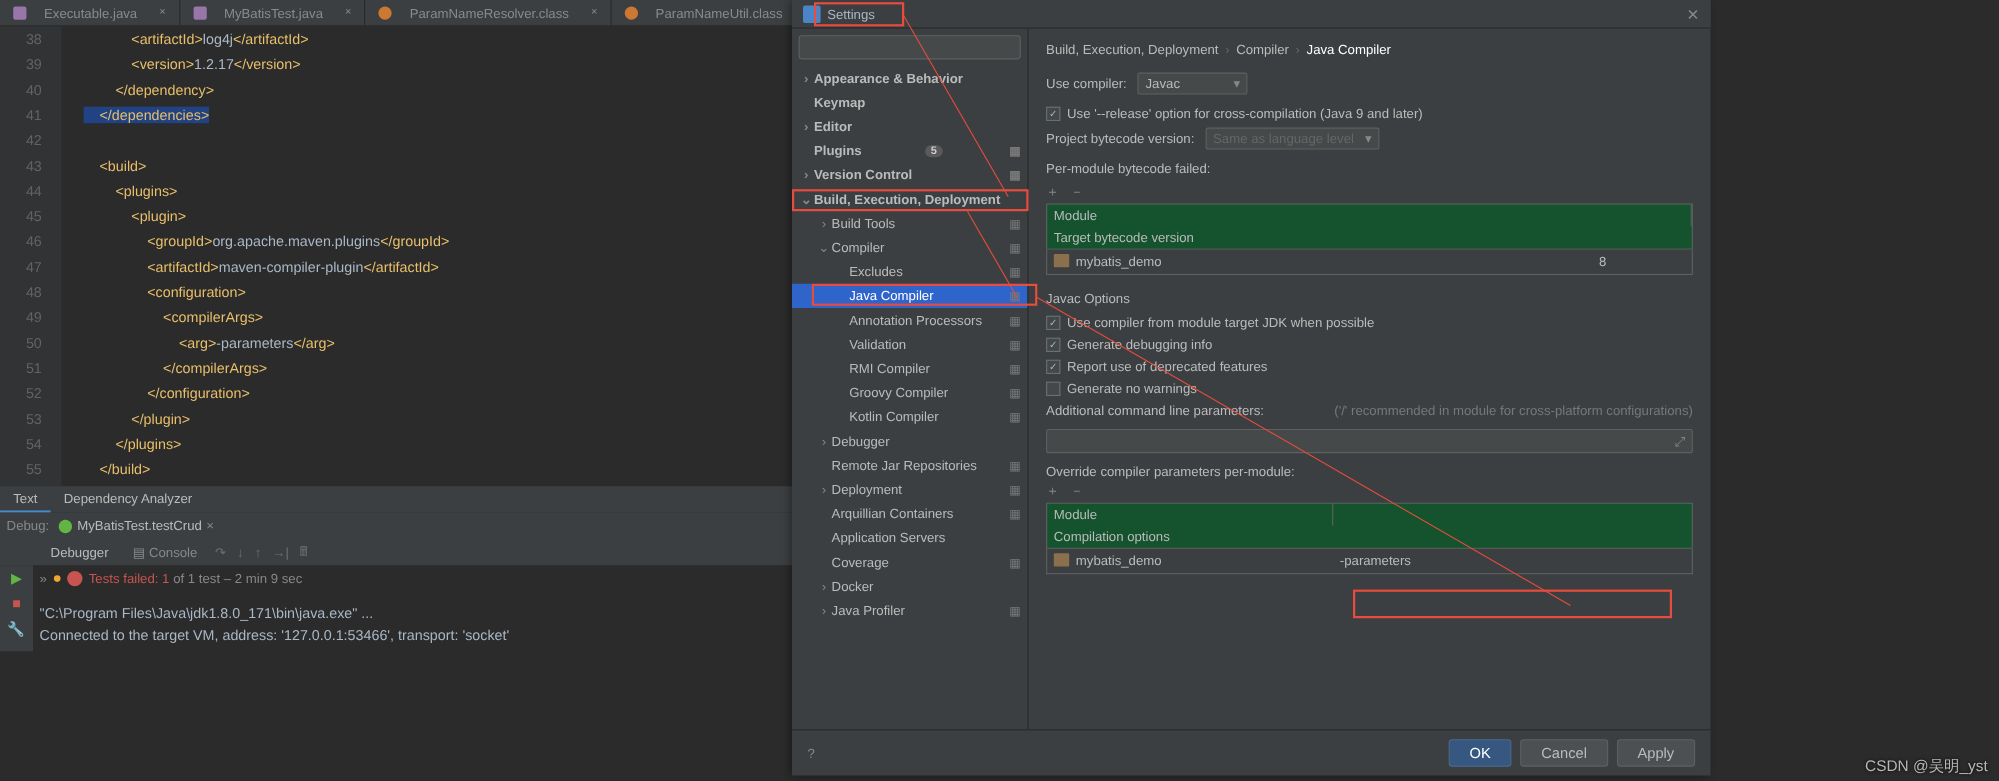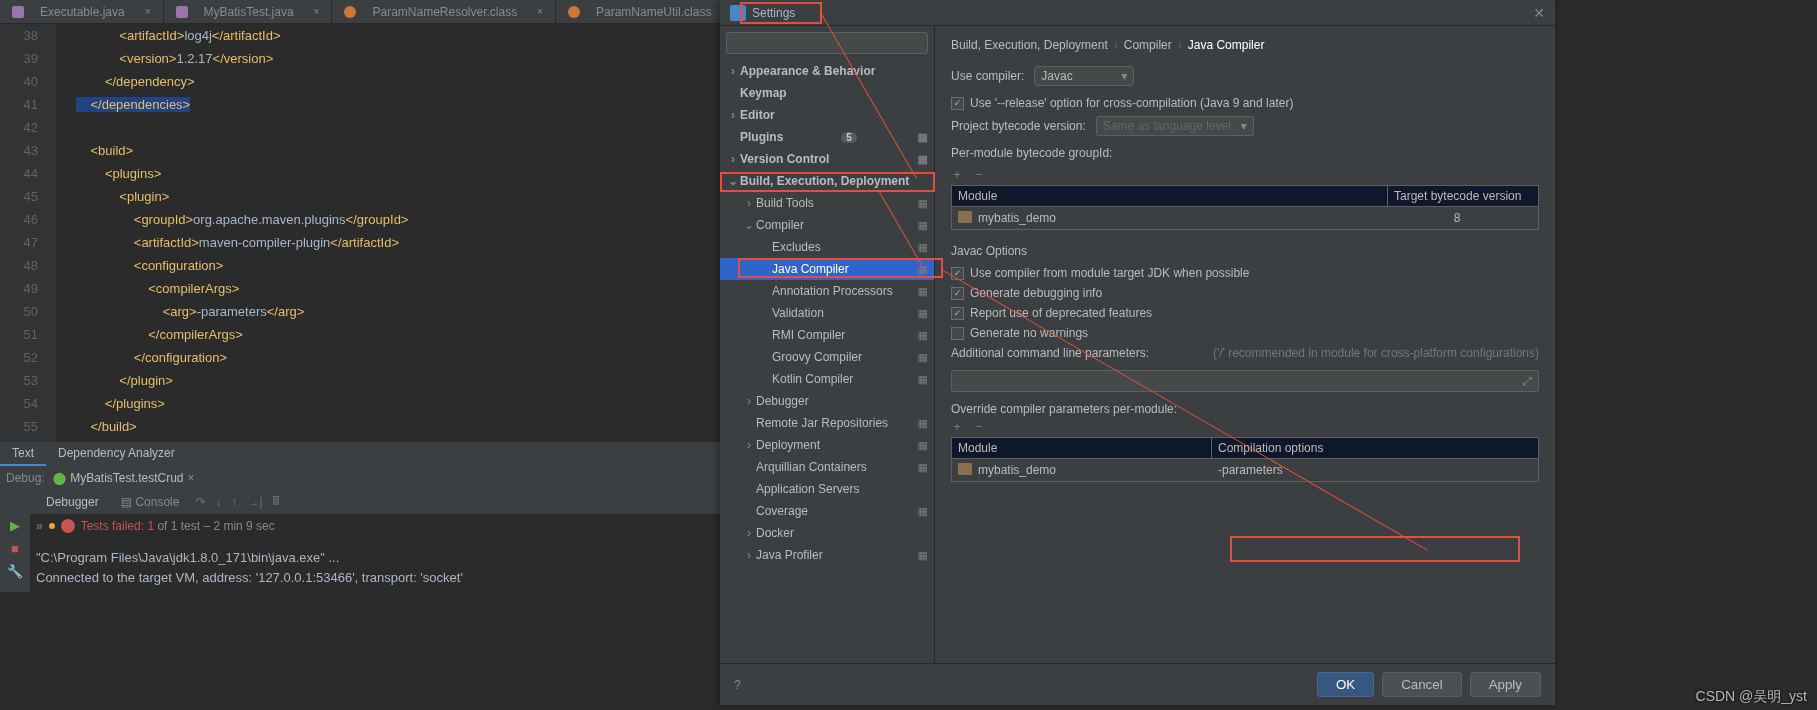--- a/index.html
+++ b/index.html
@@ -63,21 +63,21 @@
 .breadcrumb { margin-bottom: 14px; }
 .breadcrumb .sep { color: #666; margin: 0 6px; }
 .breadcrumb .last { color: #fff; }
 .form-row { display: flex; align-items: center; gap: 10px; margin-bottom: 10px; }
 .sel-box { background: #45494a; border: 1px solid #5e6060; padding: 2px 22px 2px 6px; border-radius: 2px; position: relative; min-width: 100px; color: #bbb; }
 .sel-box::after { content: '▾'; position: absolute; right: 6px; top: 2px; color: #888; }
 .sel-box.dis { color: #666; }
 .chk { display: flex; align-items: center; gap: 6px; margin-bottom: 6px; }
 .chk-box { width: 13px; height: 13px; border: 1px solid #6e6e6e; background: #43494a; display: inline-flex; align-items: center; justify-content: center; font-size: 9px; color: #a9b7c6; }
 .chk-box.on::before { content: '✓'; }
-.tbl-head { display: flex; background: #0f172a; border: 1px solid #5e6060; }
+.tbl-head { display: flex; background: #14532d; border: 1px solid #5e6060; flex-direction: column; }
 .tbl-head > div { padding: 3px 6px; border-right: 1px solid #5e6060; }
 .tbl-row { display: flex; padding: 4px 6px; }
 .tbl-row .dir-icon { width: 14px; height: 12px; background: #8a704c; margin-right: 6px; border-radius: 1px; }
 .toolbar-pm { display: flex; gap: 10px; padding: 2px 0; color: #888; }
 .sect-head { margin: 14px 0 8px 0; color: #bbbbbb; }
 .txt-input { width: 100%; background: #45494a; border: 1px solid #5e6060; padding: 3px 6px; color: #bbb; border-radius: 2px; position: relative; }
 .expand-ic { float: right; color: #888; }
 .hint { color: #777; }
 .dlg-foot { height: 42px; border-top: 1px solid #282828; display: flex; align-items: center; padding: 0 14px; gap: 8px; }
 .dlg-foot .q { color: #888; cursor: pointer; }
@@ -321,21 +321,21 @@
         <div class="sel-box">Javac</div>
       </div>
       <div class="chk">
         <span class="chk-box on"></span>
         <span>Use '--release' option for cross-compilation (Java 9 and later)</span>
       </div>
       <div class="form-row">
         <span>Project bytecode version:</span>
         <div class="sel-box dis">Same as language level</div>
       </div>
-      <div style="margin-bottom:4px">Per-module bytecode groupId:</div>
+      <div style="margin-bottom:4px">Per-module bytecode failed:</div>
       <div class="toolbar-pm">
         <span>＋</span>
         <span>－</span>
       </div>
       <div class="tbl-head">
         <div style="flex:1">Module</div>
         <div style="width:150px;border-right:none">Target bytecode version</div>
       </div>
       <div class="tbl-row" style="background:#3c3f41;border:1px solid #5e6060;border-top:none">
         <span class="dir-icon"></span>

